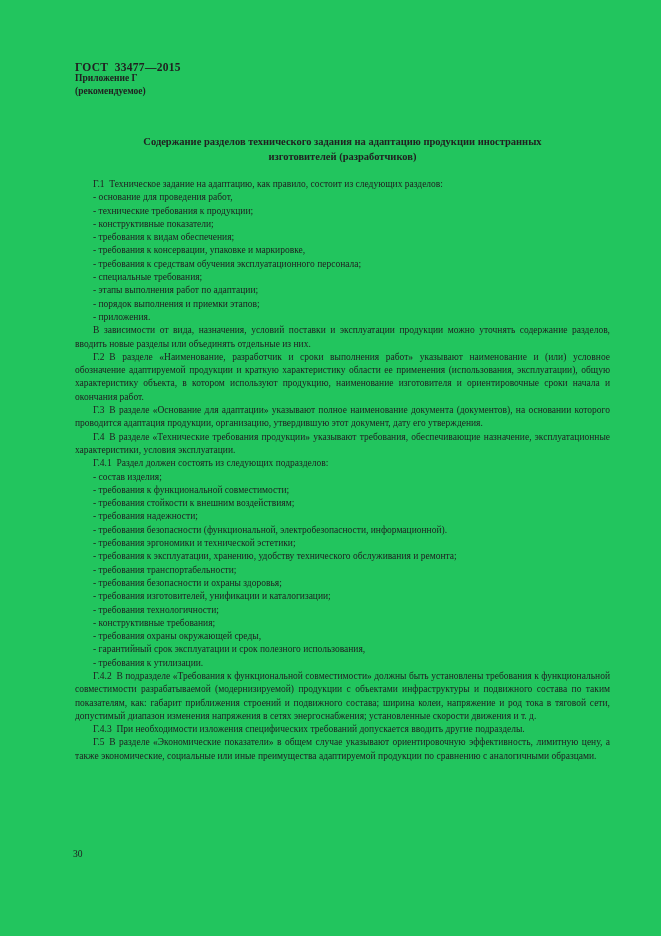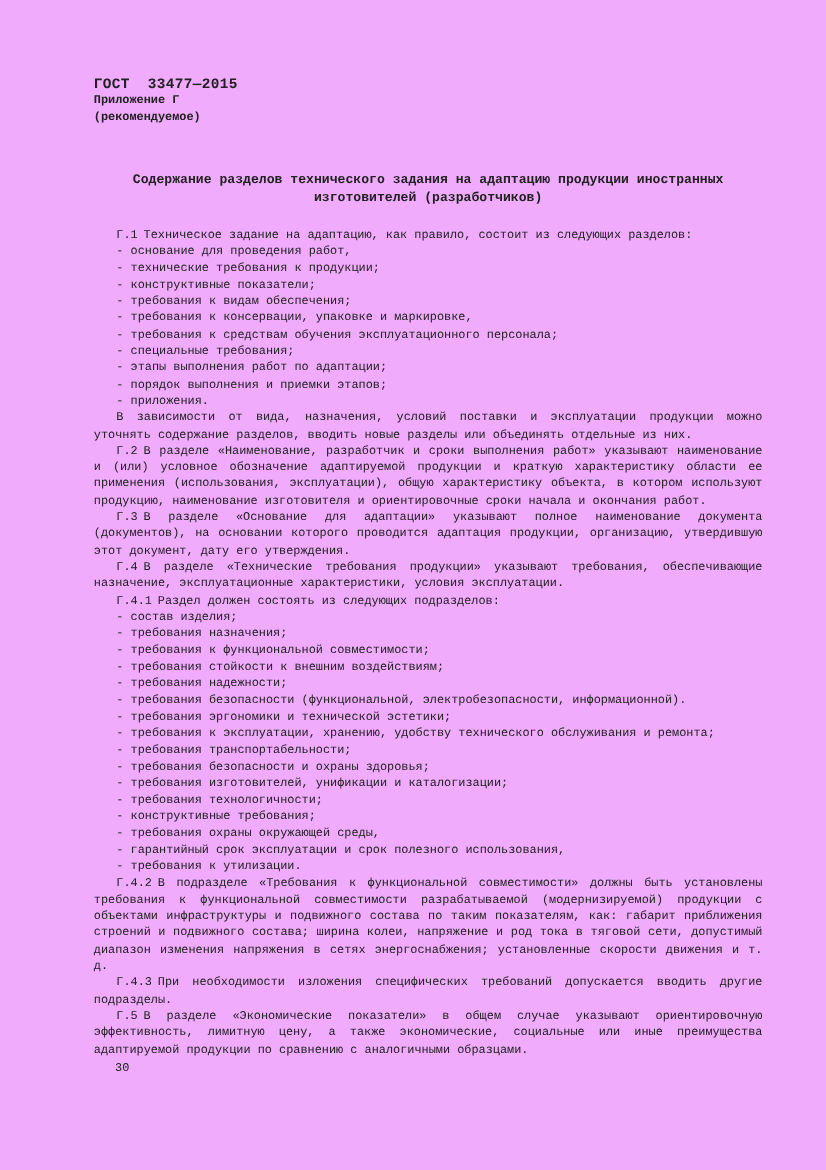--- a/index.html
+++ b/index.html
@@ -4,22 +4,22 @@
 <style>
   html, body {
     margin: 0;
     padding: 0;
     background: #ffffff;
   }
   .page {
     position: relative;
     width: 661px;
     height: 936px;
-    background: #f0abfc;
-    font-family: Liberation Mono, monospace;
+    background: #22c55e;
+    font-family: Liberation Serif, serif;
     color: #212121;
     box-sizing: border-box;
     padding: 61px 51px 0 75px;
     overflow: hidden;
   }
   .gost-number {
     font-size: 11.5px;
     font-weight: bold;
     letter-spacing: 0.3px;
     white-space: pre;
@@ -50,21 +50,21 @@
     text-align: justify;
     text-indent: 18px;
     white-space: pre-wrap;
   }
   .list-item {
     padding-left: 18px;
     text-align: left;
   }
   .page-number {
     position: absolute;
-    left: 92px;
+    left: 73px;
     top: 849px;
     font-size: 9.5px;
   }
 </style>
 </head>
 <body>
 
 <div class="page">
   <div class="gost-number">ГОСТ  33477—2015</div>
 
@@ -88,21 +88,20 @@
       <div class="list-item">- специальные требования;</div>
       <div class="list-item">- этапы выполнения работ по адаптации;</div>
       <div class="list-item">- порядок выполнения и приемки этапов;</div>
       <div class="list-item">- приложения.</div>
       <p class="para">В зависимости от вида, назначения, условий поставки и эксплуатации продукции можно уточнять содержание разделов, вводить новые разделы или объединять отдельные из них.</p>
       <p class="para">Г.2 В разделе «Наименование, разработчик и сроки выполнения работ» указывают наименование и (или) условное обозначение адаптируемой продукции и краткую характеристику области ее применения (использования, эксплуатации), общую характеристику объекта, в котором используют продукцию, наименование изготовителя и ориентировочные сроки начала и окончания работ.</p>
       <p class="para">Г.3 В разделе «Основание для адаптации» указывают полное наименование документа (документов), на основании которого проводится адаптация продукции, организацию, утвердившую этот документ, дату его утверждения.</p>
       <p class="para">Г.4 В разделе «Технические требования продукции» указывают требования, обеспечивающие назначение, эксплуатационные характеристики, условия эксплуатации.</p>
       <p class="para">Г.4.1 Раздел должен состоять из следующих подразделов:</p>
       <div class="list-item">- состав изделия;</div>
-      <div class="list-item">- требования назначения;</div>
       <div class="list-item">- требования к функциональной совместимости;</div>
       <div class="list-item">- требования стойкости к внешним воздействиям;</div>
       <div class="list-item">- требования надежности;</div>
       <div class="list-item">- требования безопасности (функциональной, электробезопасности, информационной).</div>
       <div class="list-item">- требования эргономики и технической эстетики;</div>
       <div class="list-item">- требования к эксплуатации, хранению, удобству технического обслуживания и ремонта;</div>
       <div class="list-item">- требования транспортабельности;</div>
       <div class="list-item">- требования безопасности и охраны здоровья;</div>
       <div class="list-item">- требования изготовителей, унификации и каталогизации;</div>
       <div class="list-item">- требования технологичности;</div>

